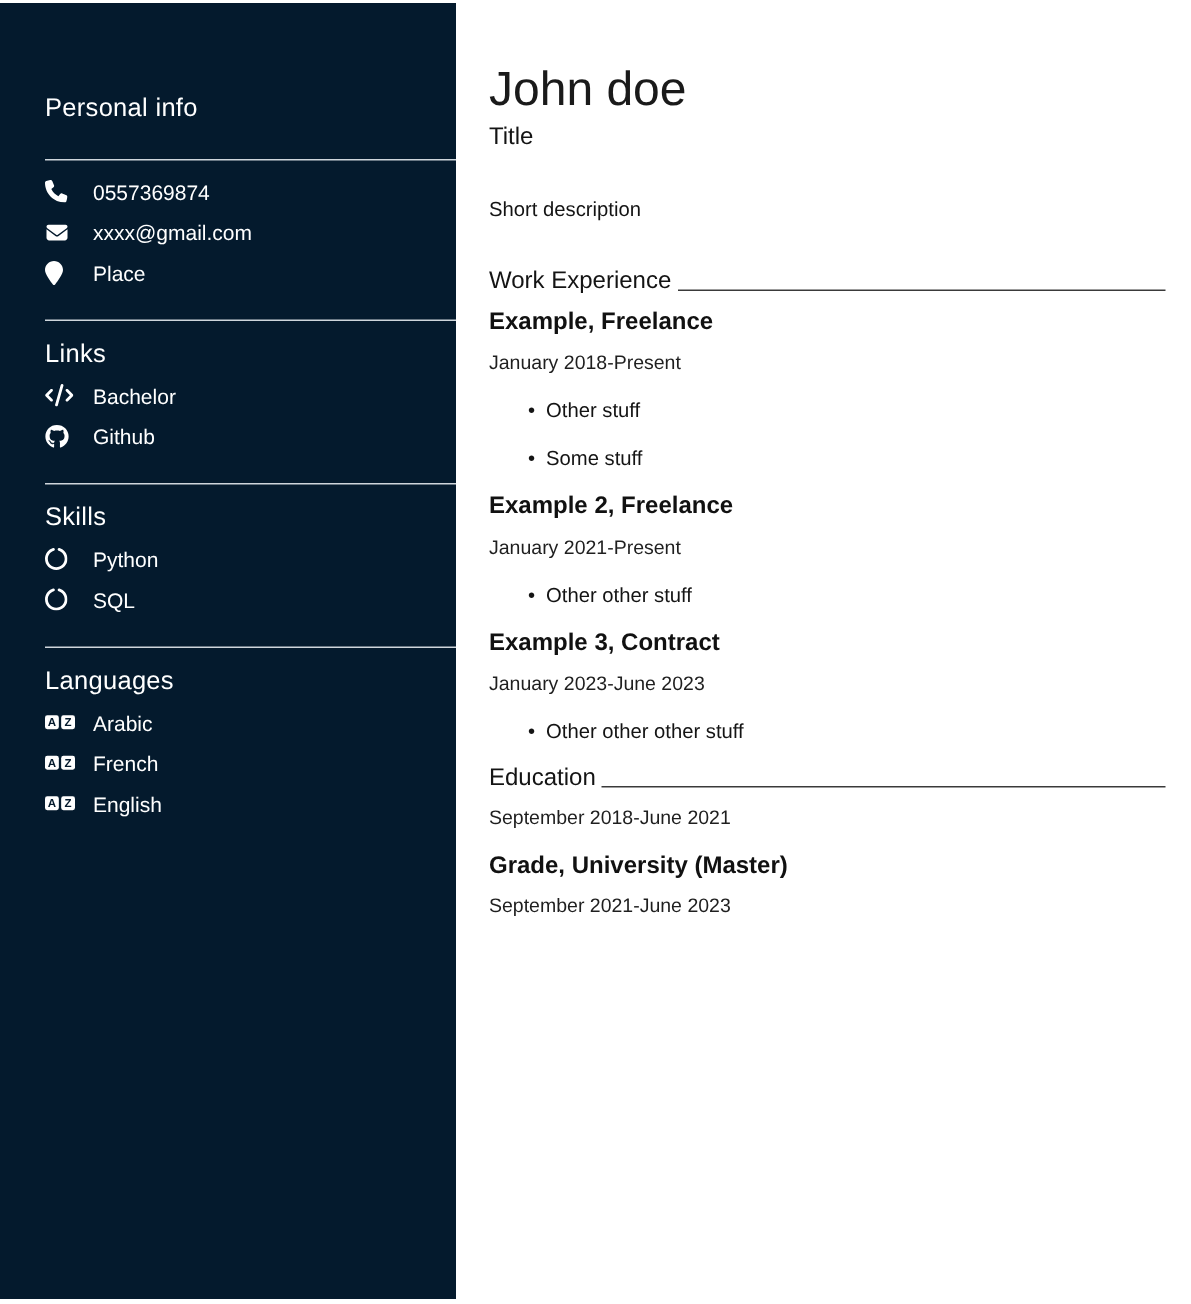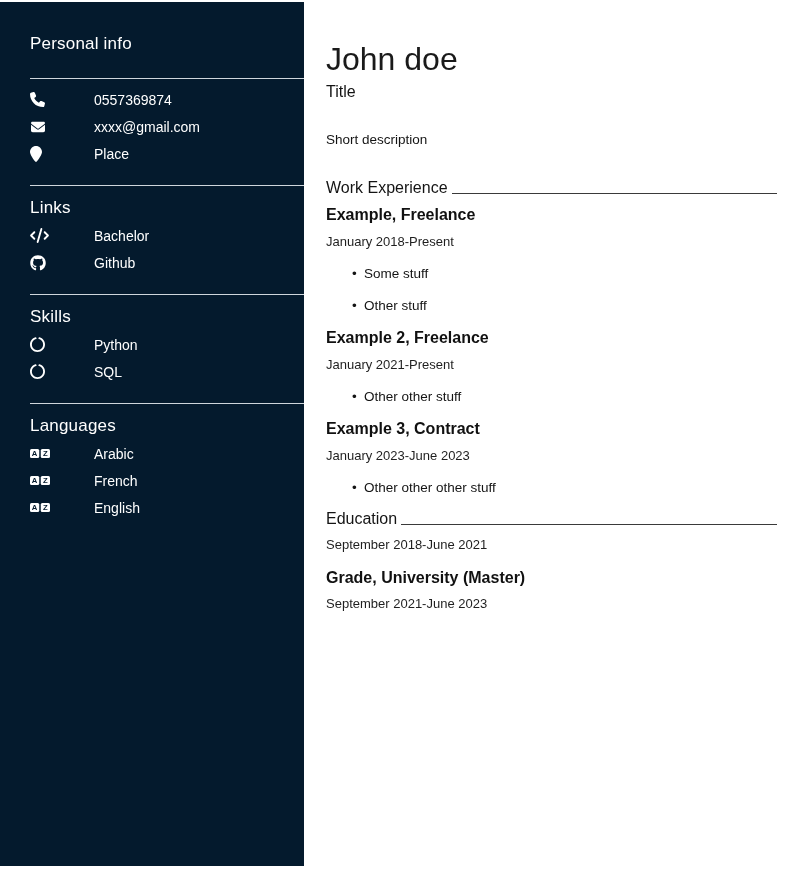--- a/index.html
+++ b/index.html
@@ -13,40 +13,39 @@
     overflow: hidden;
   }
 
   
   .sidebar {
     position: absolute;
     left: 0; top: 2px;
     width: 304px; height: 864px;
     background: #041a2d;
     color: #ffffff;
-    padding: 32px 0 0 30px;
+    padding: 60px 0 0 30px;
   }
   .sidebar h2 {
     font-size: 17px;
     font-weight: 400;
     margin: 0 0 4px 0;
     line-height: 20px;
     letter-spacing: .2px;
   }
   .side-hr {
     border: none;
     border-top: 1px solid #cfd6dc;
     margin: 18px 0 12px 0;
   }
   .side-hr.first { margin: 24px 0 7px 0; }
   .side-row {
     display: flex;
     align-items: center;
     height: 27px;
-    gap: 32px;
   }
   .side-icon {
     width: 20px;
     display: inline-flex;
     justify-content: flex-start;
     align-items: center;
     flex: 0 0 20px;
   }
   .side-icon svg { fill: #ffffff; display: block; }
   .side-label {
@@ -253,22 +252,22 @@
 
   <div class="section-heading">
     <span>Work Experience</span>
     <span class="rule"></span>
   </div>
 
   <div>
     <div class="role">Example, Freelance</div>
     <div class="dates">January 2018-Present</div>
     <ul class="bullets">
+      <li>Other stuff</li>
       <li>Some stuff</li>
-      <li>Other stuff</li>
     </ul>
   </div>
 
   <div>
     <div class="role gap">Example 2, Freelance</div>
     <div class="dates">January 2021-Present</div>
     <ul class="bullets">
       <li>Other other stuff</li>
     </ul>
   </div>

